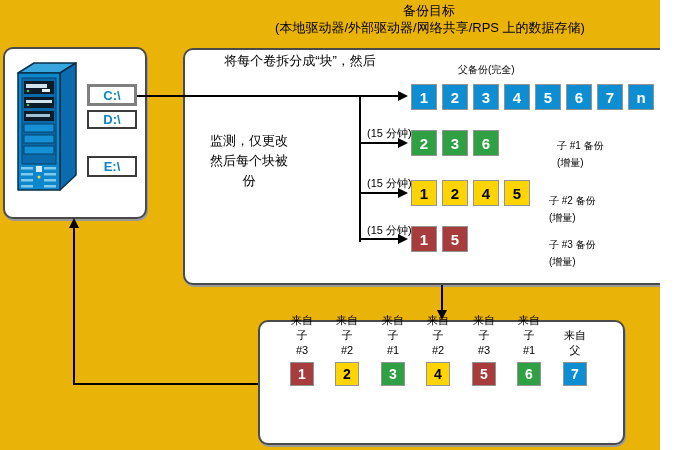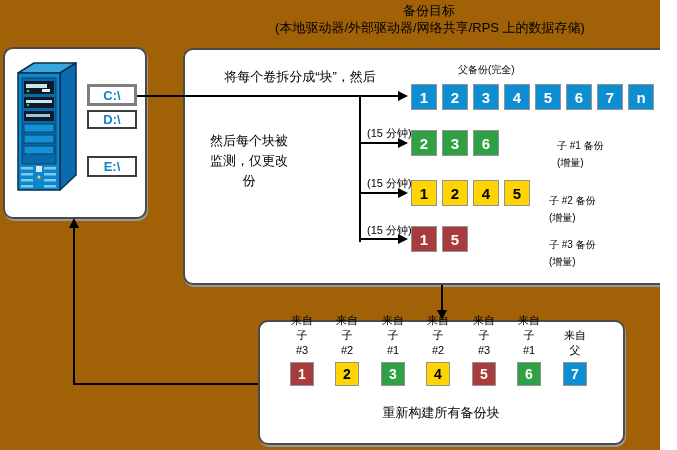--- a/index.html
+++ b/index.html
@@ -1,17 +1,17 @@
 <!DOCTYPE html>
 <html><head>
 <meta charset="utf-8">
 <style>
   html,body{margin:0;padding:0;background:#fff;}
   #canvas{
-    position:relative;width:660px;height:450px;background:#a16207;overflow:hidden;
+    position:relative;width:660px;height:450px;background:#eab308;overflow:hidden;
     font-family:"Liberation Sans","DejaVu Sans",sans-serif;color:#000;
   }
   .abs{position:absolute;}
   .ctr{text-align:center;}
   .txt{font-size:13px;line-height:20px;}
   
   .rbox{
     position:absolute;border:2px solid #4a4a4a;border-radius:10px;background:#fff;
     box-shadow:1px 2px 0 #9a9a9a;box-sizing:border-box;
   }
@@ -89,27 +89,27 @@
     <rect x="22" y="109" width="6" height="6" fill="#d8e9f3"></rect>
     <circle cx="25" cy="120" r="1.5" fill="#ffd23a"></circle>
   </svg>
 
   <div class="drive drive-c" style="left:87px;top:84px;height:22px;">C:\</div>
   <div class="drive drive-de" style="left:87px;top:110px;height:19px;">D:\</div>
   <div class="drive drive-de" style="left:87px;top:156px;height:21px;">E:\</div>
 
   <div class="rbox" style="left:183px;top:48px;width:486px;height:237px;"></div>
 
-  <div class="abs ctr txt" style="left:196px;top:67px;width:208px;">
+  <div class="abs ctr txt" style="left:196px;top:51px;width:208px;">
     <div>将每个卷拆分成“块”，然后</div>
   </div>
 
   <div id="monitor-text" class="abs ctr txt" style="left:199px;top:131px;width:100px;">
+      <div>监测，仅更改</div>
       <div>然后每个块被</div>
-      <div>监测，仅更改</div>
       <div>份</div>
     </div>
 
   <div class="row-label" style="left:458px;top:61px;width:140px;">父备份(完全)</div>
   <div id="parent-blocks" class="block-row" style="left:411px;top:84px;">
       <div class="block" style="background: rgb(14, 142, 210); color: rgb(255, 255, 255);">1</div>
       <div class="block" style="background: rgb(14, 142, 210); color: rgb(255, 255, 255);">2</div>
       <div class="block" style="background: rgb(14, 142, 210); color: rgb(255, 255, 255);">3</div>
       <div class="block" style="background: rgb(14, 142, 210); color: rgb(255, 255, 255);">4</div>
       <div class="block" style="background: rgb(14, 142, 210); color: rgb(255, 255, 255);">5</div>
@@ -217,20 +217,19 @@
       </div>
       <div class="restore-col" style="left: 545px;">
         <div class="restore-label">
           <div>来自</div>
           <div>父</div>
         </div>
         <div class="block small" style="background: rgb(14, 142, 210); color: rgb(255, 255, 255); margin: 0px auto;">7</div>
       </div>
     </div>
   <div class="abs ctr txt" style="left:291px;top:403px;width:300px;">
-    <div>重新构建所有备份块</div>
   </div>
 
   <div class="hline" style="left:74px;top:383px;width:184px;"></div>
   <div class="vline" style="left:73px;top:227px;height:158px;"></div>
   <div class="arr arr-up" style="left:69px;top:218px;"></div>
 
 </div>
 
 </body></html>

